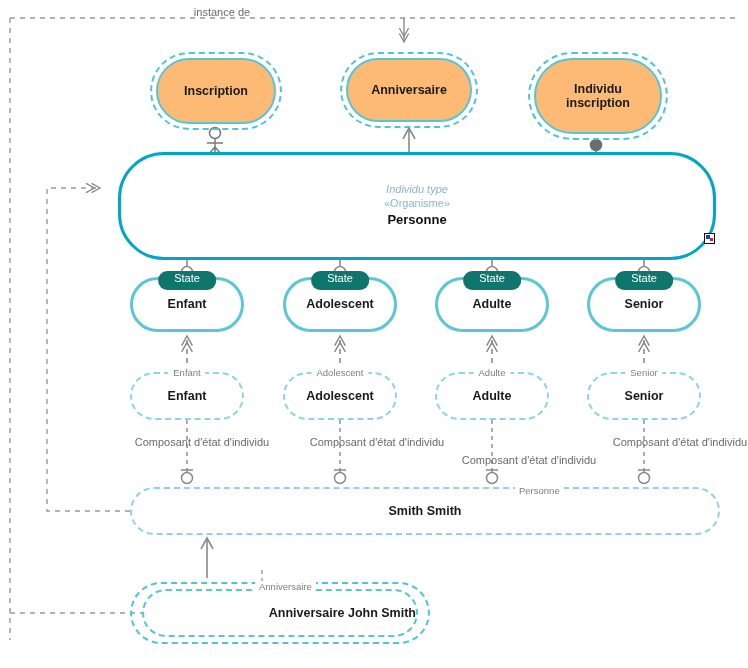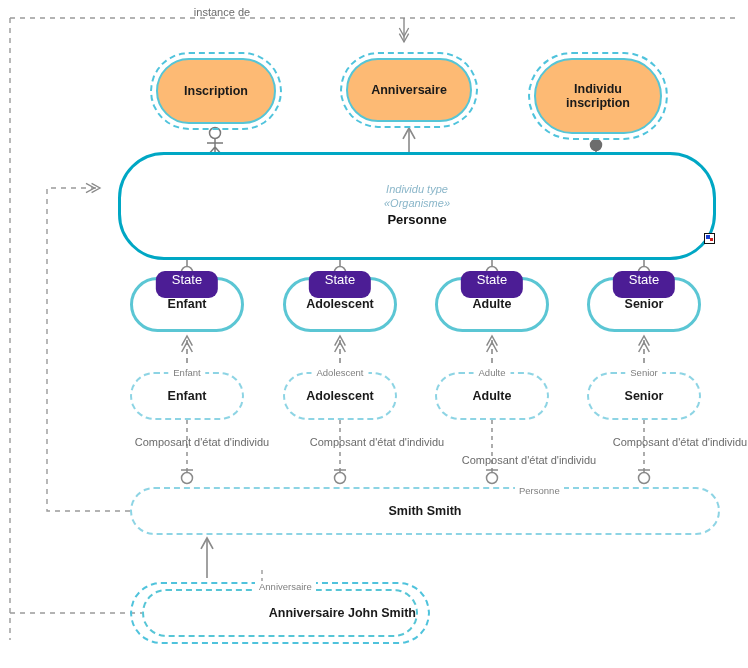--- a/index.html
+++ b/index.html
@@ -12,28 +12,28 @@
         flex-direction:column;align-items:center;justify-content:center;}
   .node .nm{font-size:12.5px;font-weight:bold;color:#1a1a1a;text-align:center;line-height:1.15;}
   
   .uc-outer{position:absolute;box-sizing:border-box;border:2px dashed #4FC3DC;border-radius:999px;}
   .uc-inner{position:absolute;box-sizing:border-box;border:2.5px solid #56C5D6;
             border-radius:999px;background:#fdba74;}
   
   .personne{position:absolute;box-sizing:border-box;border:3.5px solid #00A7C4;
             border-radius:46px;background:#fff;}
   .personne .t1{font-size:11px;font-style:italic;color:#8ab6c9;line-height:1.25;}
-  .personne .t2{font-size:11px;font-style:italic;color:#8ab6c9;line-height:1.25;}
+  .personne .t2{font-size:11px;color:#8ab6c9;line-height:1.25;}
   .personne .t3{font-size:13px;font-weight:bold;color:#111;line-height:1.3;margin-top:1px;}
   
   .state-box{position:absolute;box-sizing:border-box;border:3px solid #5BC6D4;
              border-radius:34px;background:#fff;}
   .pill{position:absolute;top:-9px;left:50%;transform:translateX(-50%);
-        background:#4c1d95;color:#fff;font-size:13px;border-radius:9px;
-        padding:1px 16px 10px;line-height:1.25;}
+        background:#0f766e;color:#fff;font-size:11px;border-radius:9px;
+        padding:1px 16px 4px;line-height:1.25;}
   
   .inst-box{position:absolute;box-sizing:border-box;border:2px dashed #8DD4E4;
             border-radius:34px;background:#fff;}
   .inst-tag{position:absolute;top:-7px;left:50%;transform:translateX(-50%);
             background:#fff;color:#7f7f7f;font-size:9.5px;padding:0 5px;line-height:1.3;}
   .side-tag{position:absolute;color:#7f7f7f;font-size:9.5px;background:#fff;padding:0 4px;}
   .sel-icon{position:absolute;width:11px;height:11px;border:1.5px solid #111;
             background:#fff;box-sizing:border-box;}
   .sel-icon i{position:absolute;display:block;}
   .sel-icon i.b{left:1px;top:1px;width:4px;height:4px;background:#1a3fd0;}

